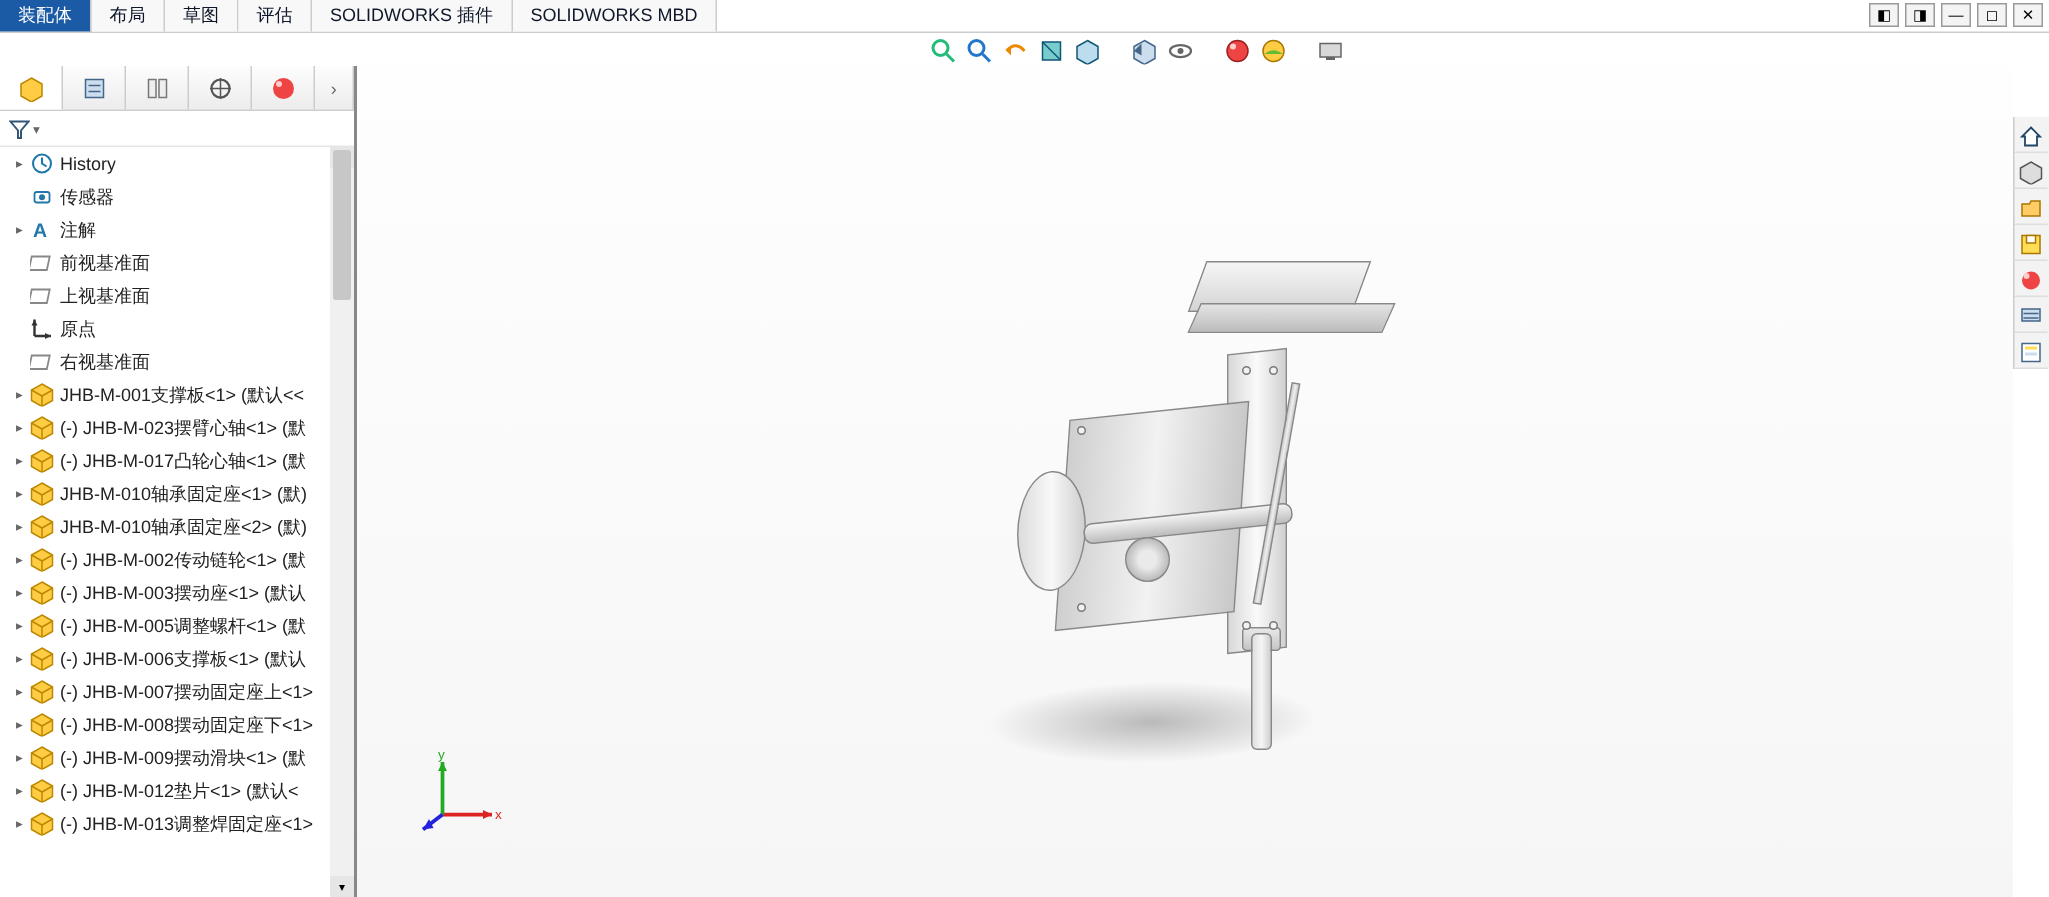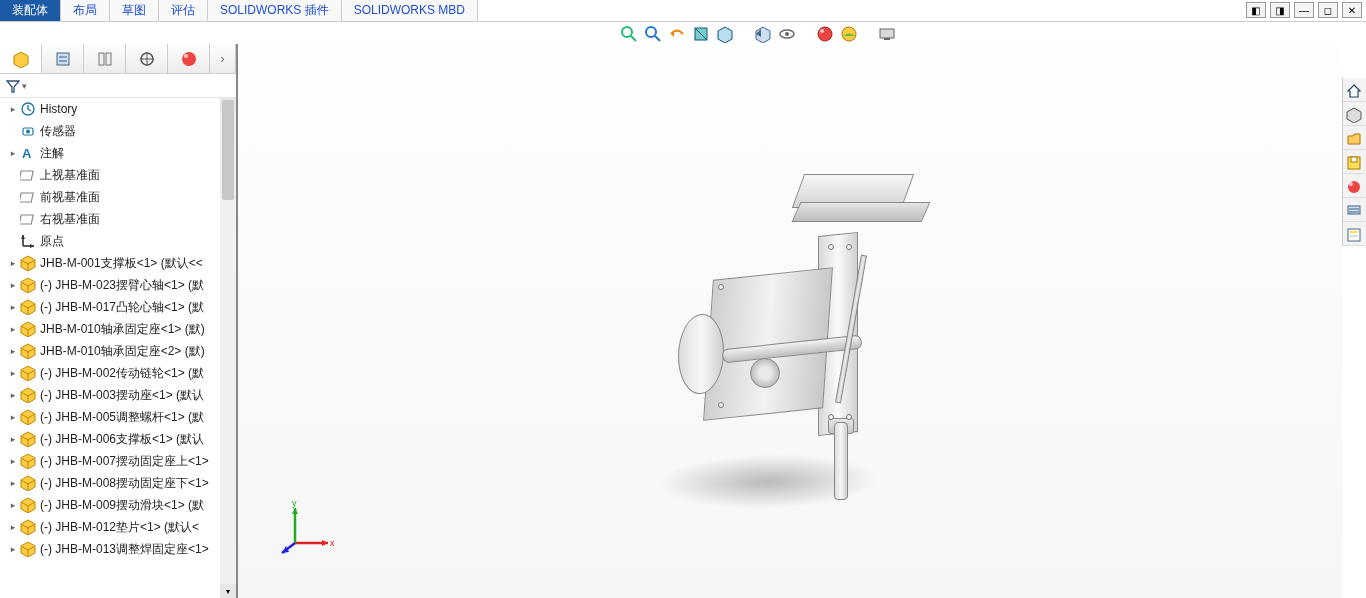--- a/index.html
+++ b/index.html
@@ -1,20 +1,20 @@
 <!DOCTYPE html>
 <html><head>
 <meta charset="utf-8">
 <style>
 * { margin: 0; padding: 0; box-sizing: border-box; font-family: "Microsoft YaHei", Arial, sans-serif; }
 body { width: 1366px; height: 598px; overflow: hidden; background: #fff; position: relative; }
 
 
 .menu-bar { display: flex; height: 22px; background: #fff; border-bottom: 1px solid #ccc; align-items: stretch; }
-.menu-tab { padding: 0 12px; font-size: 12px; line-height: 21px; border-right: 1px solid #ccc; cursor: pointer; background: #f8f8f8; color: #1d4ed8; }
+.menu-tab { padding: 0 12px; font-size: 12px; line-height: 21px; border-right: 1px solid #ccc; cursor: pointer; background: #f8f8f8; color: #0f172a; }
 .menu-tab.active { background: #1b5aa5; color: #fff; }
 
 
 .top-toolbar { position: absolute; top: 23px; left: 620px; display: flex; gap: 6px; align-items: center; height: 22px; }
 .tb-icon { width: 18px; height: 18px; cursor: pointer; display: flex; align-items: center; justify-content: center; }
 .tb-sep { width: 8px; }
 
 
 .window-controls { position: absolute; top: 2px; right: 4px; display: flex; gap: 4px; }
 .wc-btn { width: 20px; height: 16px; border: 1px solid #999; background: #f4f4f4; font-size: 10px; display: flex; align-items: center; justify-content: center; cursor: pointer; }
@@ -230,51 +230,51 @@
           </span>
           <span class="node-text">注解</span>
         </div>
         <div class="tree-row" style="padding-left: 8px;">
           <span class="expander"></span>
           <span class="node-icon">
             <svg width="16" height="16">
               <rect x="2" y="4" width="12" height="9" fill="none" stroke="#888" stroke-width="1.2" transform="skewX(-12)"></rect>
             </svg>
           </span>
+          <span class="node-text">前视基准面</span>
+        </div>
+        <div class="tree-row" style="padding-left: 8px;">
+          <span class="expander"></span>
+          <span class="node-icon">
+            <svg width="16" height="16">
+              <rect x="2" y="4" width="12" height="9" fill="none" stroke="#888" stroke-width="1.2" transform="skewX(-12)"></rect>
+            </svg>
+          </span>
           <span class="node-text">上视基准面</span>
-        </div>
-        <div class="tree-row" style="padding-left: 8px;">
-          <span class="expander"></span>
-          <span class="node-icon">
-            <svg width="16" height="16">
-              <rect x="2" y="4" width="12" height="9" fill="none" stroke="#888" stroke-width="1.2" transform="skewX(-12)"></rect>
-            </svg>
-          </span>
-          <span class="node-text">前视基准面</span>
-        </div>
-        <div class="tree-row" style="padding-left: 8px;">
-          <span class="expander"></span>
-          <span class="node-icon">
-            <svg width="16" height="16">
-              <rect x="2" y="4" width="12" height="9" fill="none" stroke="#888" stroke-width="1.2" transform="skewX(-12)"></rect>
-            </svg>
-          </span>
-          <span class="node-text">右视基准面</span>
         </div>
         <div class="tree-row" style="padding-left: 8px;">
           <span class="expander"></span>
           <span class="node-icon">
             <svg width="16" height="16">
               <line x1="3" y1="13" x2="3" y2="2" stroke="#333" stroke-width="1.6"></line>
               <line x1="3" y1="13" x2="14" y2="13" stroke="#333" stroke-width="1.6"></line>
               <polygon points="3,2 1,6 5,6" fill="#333"></polygon>
               <polygon points="14,13 10,11 10,15" fill="#333"></polygon>
             </svg>
           </span>
           <span class="node-text">原点</span>
+        </div>
+        <div class="tree-row" style="padding-left: 8px;">
+          <span class="expander"></span>
+          <span class="node-icon">
+            <svg width="16" height="16">
+              <rect x="2" y="4" width="12" height="9" fill="none" stroke="#888" stroke-width="1.2" transform="skewX(-12)"></rect>
+            </svg>
+          </span>
+          <span class="node-text">右视基准面</span>
         </div>
         <div class="tree-row" style="padding-left: 8px;">
           <span class="expander">▸</span>
           <span class="node-icon">
             <svg width="16" height="16">
               <polygon points="8,1 15,5 15,12 8,16 1,12 1,5" fill="#fc4" stroke="#b80"></polygon>
               <line x1="1" y1="5" x2="8" y2="9" stroke="#b80"></line>
               <line x1="15" y1="5" x2="8" y2="9" stroke="#b80"></line>
               <line x1="8" y1="9" x2="8" y2="16" stroke="#b80"></line>
             </svg>

